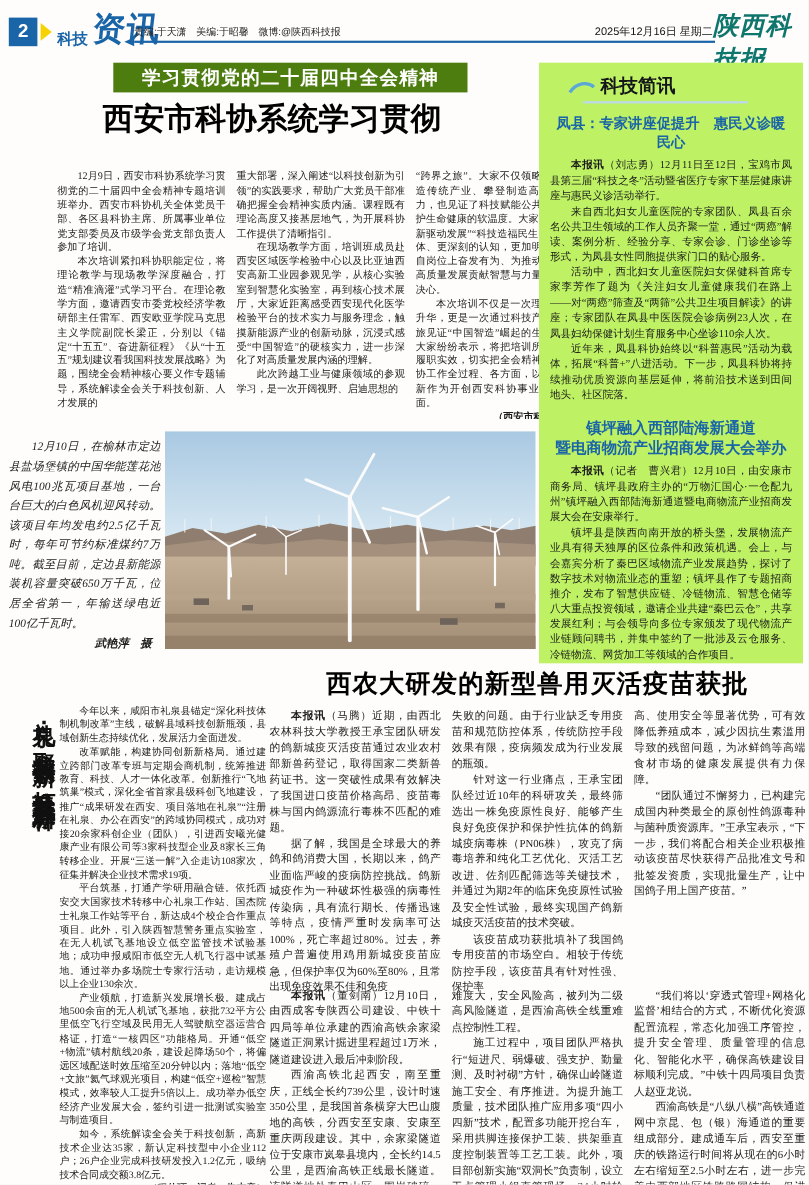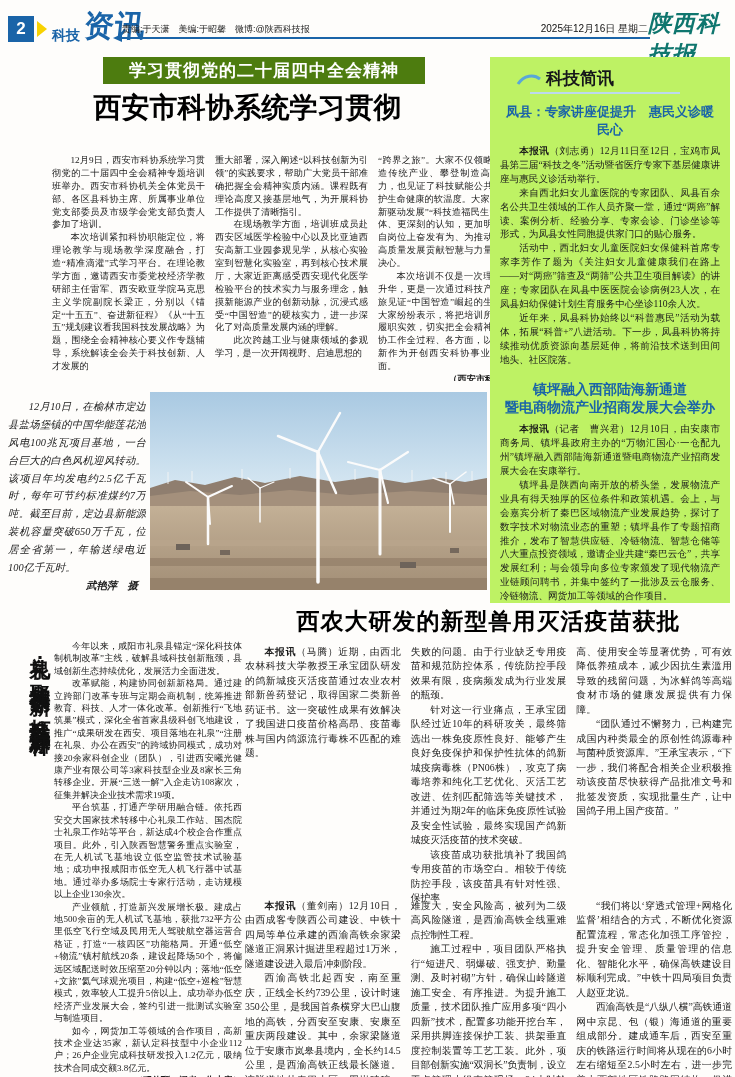--- a/index.html
+++ b/index.html
@@ -204,29 +204,30 @@
     </div>
   </div>
 
   <div class="liquan">
     <div class="lq-title">礼泉：聚焦科技创新　打造县域产业新标杆</div>
     <div class="lq-body">
       <p>今年以来，咸阳市礼泉县锚定“深化科技体制机制改革”主线，破解县域科技创新瓶颈，县域创新生态持续优化，发展活力全面迸发。</p>
       <p>改革赋能，构建协同创新新格局。通过建立跨部门改革专班与定期会商机制，统筹推进教育、科技、人才一体化改革。创新推行“飞地筑巢”模式，深化全省首家县级科创飞地建设，推广“成果研发在西安、项目落地在礼泉”“注册在礼泉、办公在西安”的跨域协同模式，成功对接20余家科创企业（团队），引进西安曦光健康产业有限公司等3家科技型企业及8家长三角转移企业。开展“三送一解”入企走访108家次，征集并解决企业技术需求19项。</p>
       <p>平台筑基，打通产学研用融合链。依托西安交大国家技术转移中心礼泉工作站、国杰院士礼泉工作站等平台，新达成4个校企合作重点项目。此外，引入陕西智慧警务重点实验室，在无人机试飞基地设立低空监管技术试验基地；成功申报咸阳市低空无人机飞行器中试基地。通过举办多场院士专家行活动，走访规模以上企业130余次。</p>
       <p>产业领航，打造新兴发展增长极。建成占地500余亩的无人机试飞基地，获批732平方公里低空飞行空域及民用无人驾驶航空器运营合格证，打造“一核四区”功能格局。开通“低空+物流”镇村航线20条，建设起降场50个，将偏远区域配送时效压缩至20分钟以内；落地“低空+文旅”氦气球观光项目，构建“低空+巡检”智慧模式，效率较人工提升5倍以上。成功举办低空经济产业发展大会，签约引进一批测试实验室与制造项目。</p>
-      <p>如今，网货加工等领域的合作项目，高新技术企业达35家，新认定科技型中小企业112户；26户企业完成科技研发投入1.2亿元，吸纳技术合同成交额3.8亿元。</p>
+      <p>如今，系统解读全会关于科技创新，高新技术企业达35家，新认定科技型中小企业112户；26户企业完成科技研发投入1.2亿元，吸纳技术合同成交额3.8亿元。</p>
       <p class="byline">（程仕环　记者　朱志章）</p>
     </div>
   </div>
 
   <div class="vac-title">西农大研发的新型兽用灭活疫苗获批</div>
   <div class="vac-cols">
     <div class="col">
       <p><b class="lead">本报讯</b><span>（马腾）近期，由西北农林科技大学教授王承宝团队研发的鸽新城疫灭活疫苗通过农业农村部新兽药登记，取得国家二类新兽药证书。这一突破性成果有效解决了我国进口疫苗价格高昂、疫苗毒株与国内鸽源流行毒株不匹配的难题。</span></p>
+      <p>据了解，我国是全球最大的养鸽和鸽消费大国，长期以来，鸽产业面临严峻的疫病防控挑战。鸽新城疫作为一种破坏性极强的病毒性传染病，具有流行期长、传播迅速等特点，疫情严重时发病率可达100%，死亡率超过80%。过去，养殖户普遍使用鸡用新城疫疫苗应急，但保护率仅为60%至80%，且常出现免疫效果不佳和免疫</p>
     </div>
     <div class="col">
       <p class="cont">失败的问题。由于行业缺乏专用疫苗和规范防控体系，传统防控手段效果有限，疫病频发成为行业发展的瓶颈。</p>
       <p>针对这一行业痛点，王承宝团队经过近10年的科研攻关，最终筛选出一株免疫原性良好、能够产生良好免疫保护和保护性抗体的鸽新城疫病毒株（PN06株），攻克了病毒培养和纯化工艺优化、灭活工艺改进、佐剂匹配筛选等关键技术，并通过为期2年的临床免疫原性试验及安全性试验，最终实现国产鸽新城疫灭活疫苗的技术突破。</p>
       <p>该疫苗成功获批填补了我国鸽专用疫苗的市场空白。相较于传统防控手段，该疫苗具有针对性强、保护率</p>
     </div>
     <div class="col">
       <p class="cont">高、使用安全等显著优势，可有效降低养殖成本，减少因抗生素滥用导致的残留问题，为冰鲜鸽等高端食材市场的健康发展提供有力保障。</p>
       <p>“团队通过不懈努力，已构建完成国内种类最全的原创性鸽源毒种与菌种质资源库。”王承宝表示，“下一步，我们将配合相关企业积极推动该疫苗尽快获得产品批准文号和批签发资质，实现批量生产，让中国鸽子用上国产疫苗。”</p>
     </div>

